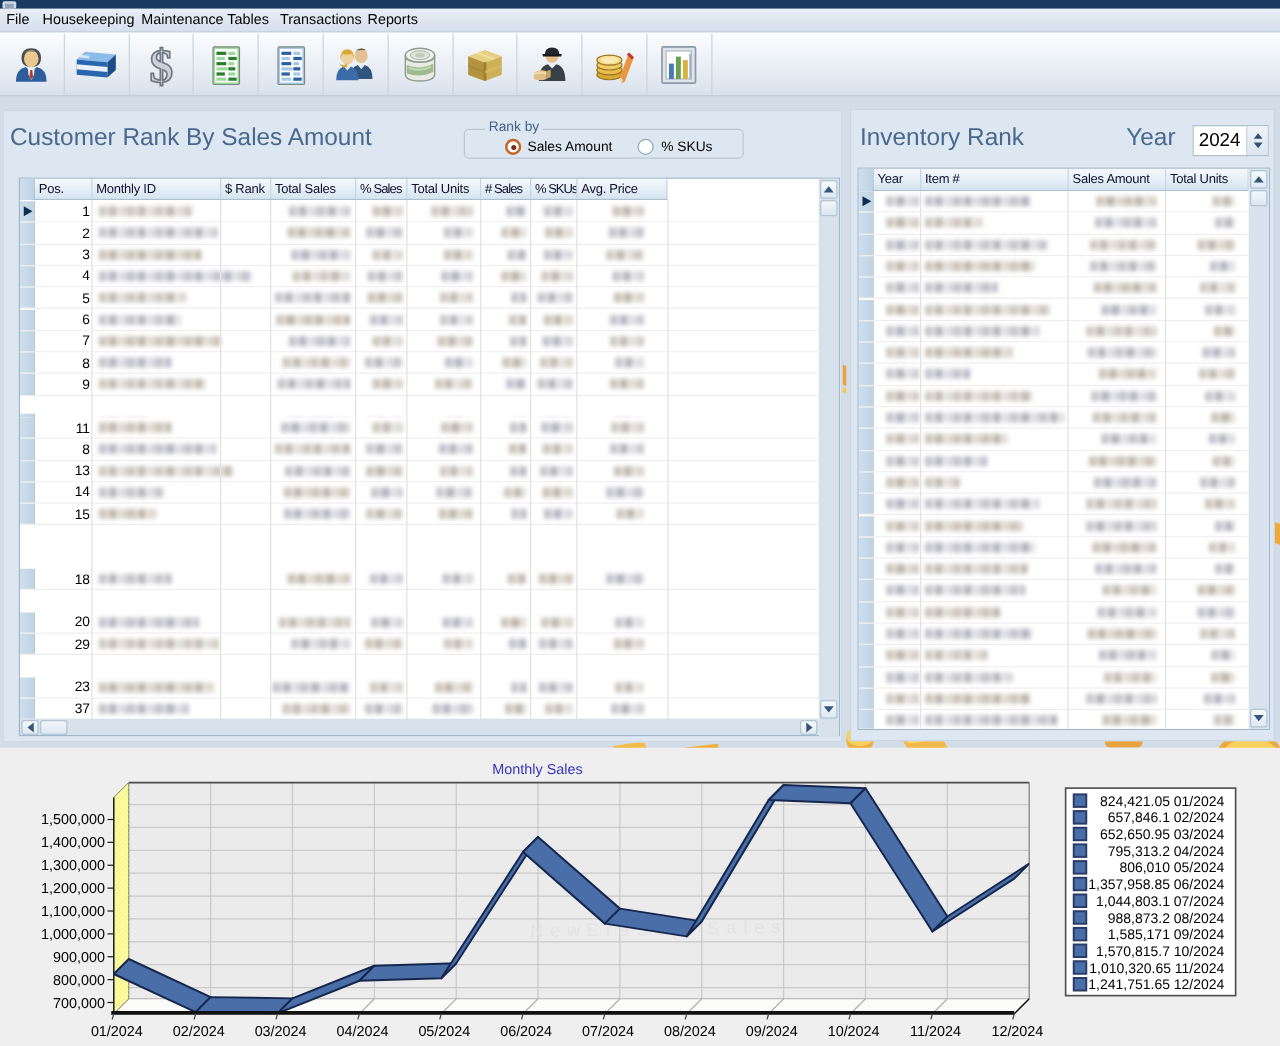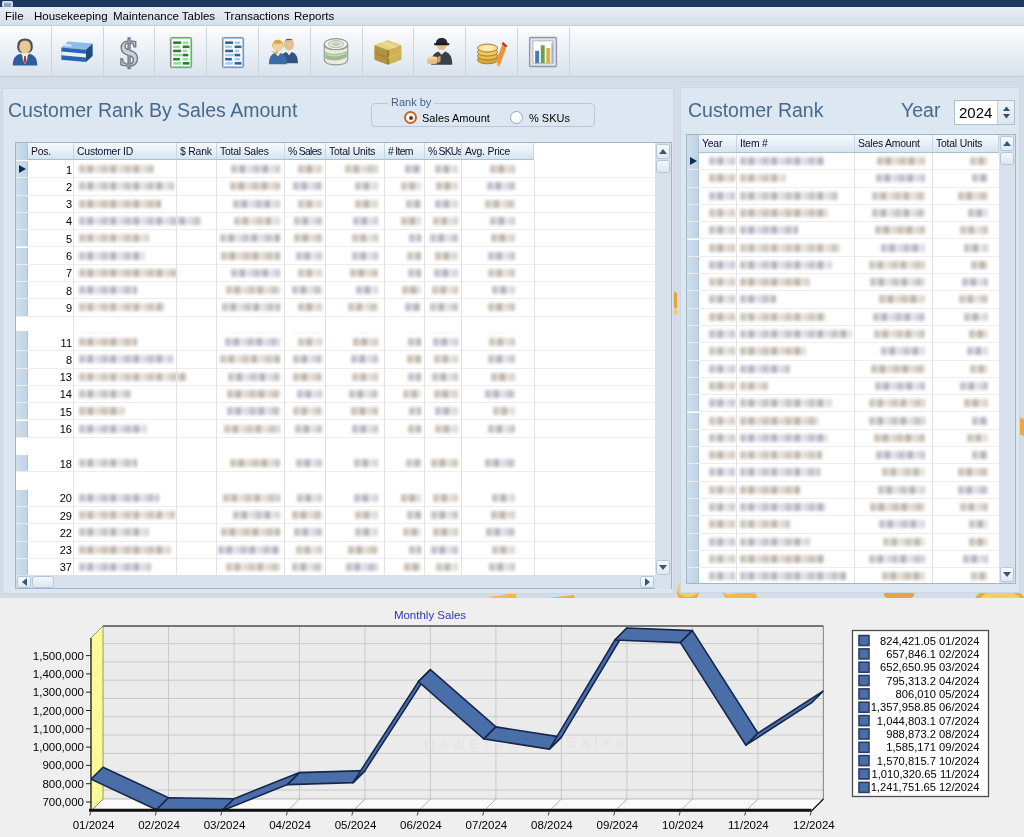--- a/index.html
+++ b/index.html
@@ -237,21 +237,21 @@
 <rect x="15" y="11" width="3.5" height="16" fill="#67a04e"></rect>
 <rect x="20" y="13.5" width="3.5" height="13.5" fill="#d9b13e"></rect>
 <rect x="24.5" y="9" width="1.5" height="18" fill="#9fb4cc"></rect>
         </svg>
       </div>
     </div>
 
 <div class="panelL"></div>
 <div class="panelR"></div>
 <div class="head" style="left:8px;top:99px">Customer Rank By Sales Amount</div>
-<div class="head" style="left:688px;top:99px">Customer Rank</div>
+<div class="head" style="left:688px;top:99px">Inventory Rank</div>
 <div class="head" style="left:901px;top:99px">Year</div>
 <div class="spin">
       <span class="val">2024</span>
       <span class="btns">
 <svg width="17" height="23" style="position:absolute;left:0;top:0">
           <polygon points="8.5,5.5 12,10 5,10" fill="#2d4f74"></polygon>
           <polygon points="8.5,17.5 12,13 5,13" fill="#2d4f74"></polygon>
         </svg>
       </span>
     </div>
@@ -261,26 +261,26 @@
       <span class="rlab" style="left:50px">Sales Amount</span>
  <span class="radio off" style="left:138px"></span>
       <span class="rlab" style="left:157px">% SKUs</span>
 </div>
 
 <div class="grid" style="left:15px;top:142px;width:657px;height:447px">
  <div style="position:absolute;left:0;top:0;width:639px;height:445px;overflow:hidden">
   <div class="ghead" style="left:0;top:0;width:518px;height:17px">
    <div class="sel" style="height:17px"></div>
    <div class="gh" style="left:12px;width:46px">Pos.</div>
-   <div class="gh" style="left:58px;width:103px">Customer ID</div>
+   <div class="gh" style="left:58px;width:103px">Monthly ID</div>
    <div class="gh" style="left:161px;width:40px">$ Rank</div>
    <div class="gh" style="left:201px;width:68px">Total Sales</div>
    <div class="gh" style="left:269px;width:41px;letter-spacing:-0.7px">% Sales</div>
    <div class="gh" style="left:310px;width:59px">Total Units</div>
-   <div class="gh" style="left:369px;width:40px;letter-spacing:-0.7px"># Item</div>
+   <div class="gh" style="left:369px;width:40px;letter-spacing:-0.7px"># Sales</div>
    <div class="gh" style="left:409px;width:37px;letter-spacing:-0.8px">% SKUs</div>
    <div class="gh" style="left:446px;width:72px">Avg. Price</div>
   </div>
 <div class="lrow" style="top:18.00px">
 <div class="sel">
             <span class="tri"></span>
           </div>
 <div class="c cpos">1</div>
 <div class="c ccust">
             <div class="sm" style="width:75px;height:8px;background:repeating-linear-gradient(90deg,#c2bab1 0 5px,#d8d2cb 5px 9px,#b2a9a0 9px 14px,#e2ded8 14px 19px,#d8d2cb 19px 23px);"></div>
@@ -662,148 +662,96 @@
 <div class="c csk">
             <div class="sm" style="width:12px;height:8px;background:repeating-linear-gradient(90deg,#b8b7bc 0 5px,#d3d3d7 5px 9px,#a6a3a8 9px 14px,#dfdee1 14px 19px,#d3d3d7 19px 23px);"></div>
           </div>
 <div class="c cpk">
             <div class="sm" style="width:23px;height:8px;background:repeating-linear-gradient(90deg,#b6b4c0 0 5px,#d0cfd8 5px 9px,#a3a4b2 9px 14px,#dddce4 14px 19px,#d0cfd8 19px 23px);"></div>
           </div>
 <div class="c cap">
             <div class="sm" style="width:22px;height:8px;background:repeating-linear-gradient(90deg,#c2bab1 0 5px,#d8d2cb 5px 9px,#b2a9a0 9px 14px,#e2ded8 14px 19px,#d8d2cb 19px 23px);"></div>
           </div>
 </div>
-<div class="lrow" style="top:277.50px">
-<div class="sel"></div>
-<div class="c cpos">16</div>
-<div class="c ccust">
-            <div class="sm" style="width:68px;height:8px;background:repeating-linear-gradient(90deg,#b6b4c0 0 5px,#d0cfd8 5px 9px,#a3a4b2 9px 14px,#dddce4 14px 19px,#d0cfd8 19px 23px);"></div>
-          </div>
-<div class="c crank"></div>
-<div class="c cts">
-            <div class="sm" style="width:56px;height:8px;background:repeating-linear-gradient(90deg,#c2bab1 0 5px,#d8d2cb 5px 9px,#b2a9a0 9px 14px,#e2ded8 14px 19px,#d8d2cb 19px 23px);"></div>
-          </div>
-<div class="c cps">
+<div class="lrow" style="top:312.10px">
+<div class="sel"></div>
+<div class="c cpos">18</div>
+<div class="c ccust">
+            <div class="sm" style="width:58px;height:8px;background:repeating-linear-gradient(90deg,#b8b7bc 0 5px,#d3d3d7 5px 9px,#a6a3a8 9px 14px,#dfdee1 14px 19px,#d3d3d7 19px 23px);"></div>
+          </div>
+<div class="c crank"></div>
+<div class="c cts">
+            <div class="sm" style="width:50px;height:8px;background:repeating-linear-gradient(90deg,#c0b6aa 0 5px,#d6cec3 5px 9px,#aea59c 9px 14px,#ded8cf 14px 19px,#d6cec3 19px 23px);"></div>
+          </div>
+<div class="c cps">
+            <div class="sm" style="width:26px;height:8px;background:repeating-linear-gradient(90deg,#b6b4c0 0 5px,#d0cfd8 5px 9px,#a3a4b2 9px 14px,#dddce4 14px 19px,#d0cfd8 19px 23px);"></div>
+          </div>
+<div class="c ctu">
+            <div class="sm" style="width:24px;height:8px;background:repeating-linear-gradient(90deg,#b8b7bc 0 5px,#d3d3d7 5px 9px,#a6a3a8 9px 14px,#dfdee1 14px 19px,#d3d3d7 19px 23px);"></div>
+          </div>
+<div class="c csk">
+            <div class="sm" style="width:15px;height:8px;background:repeating-linear-gradient(90deg,#c2bab1 0 5px,#d8d2cb 5px 9px,#b2a9a0 9px 14px,#e2ded8 14px 19px,#d8d2cb 19px 23px);"></div>
+          </div>
+<div class="c cpk">
+            <div class="sm" style="width:27px;height:8px;background:repeating-linear-gradient(90deg,#c0b6aa 0 5px,#d6cec3 5px 9px,#aea59c 9px 14px,#ded8cf 14px 19px,#d6cec3 19px 23px);"></div>
+          </div>
+<div class="c cap">
+            <div class="sm" style="width:30px;height:8px;background:repeating-linear-gradient(90deg,#b6b4c0 0 5px,#d0cfd8 5px 9px,#a3a4b2 9px 14px,#dddce4 14px 19px,#d0cfd8 19px 23px);"></div>
+          </div>
+</div>
+<div class="lrow" style="top:346.70px">
+<div class="sel"></div>
+<div class="c cpos">20</div>
+<div class="c ccust">
+            <div class="sm" style="width:80px;height:8px;background:repeating-linear-gradient(90deg,#b6b4c0 0 5px,#d0cfd8 5px 9px,#a3a4b2 9px 14px,#dddce4 14px 19px,#d0cfd8 19px 23px);"></div>
+          </div>
+<div class="c crank"></div>
+<div class="c cts">
+            <div class="sm" style="width:57px;height:8px;background:repeating-linear-gradient(90deg,#c2bab1 0 5px,#d8d2cb 5px 9px,#b2a9a0 9px 14px,#e2ded8 14px 19px,#d8d2cb 19px 23px);"></div>
+          </div>
+<div class="c cps">
+            <div class="sm" style="width:25px;height:8px;background:repeating-linear-gradient(90deg,#b8b7bc 0 5px,#d3d3d7 5px 9px,#a6a3a8 9px 14px,#dfdee1 14px 19px,#d3d3d7 19px 23px);"></div>
+          </div>
+<div class="c ctu">
+            <div class="sm" style="width:24px;height:8px;background:repeating-linear-gradient(90deg,#b6b4c0 0 5px,#d0cfd8 5px 9px,#a3a4b2 9px 14px,#dddce4 14px 19px,#d0cfd8 19px 23px);"></div>
+          </div>
+<div class="c csk">
+            <div class="sm" style="width:20px;height:8px;background:repeating-linear-gradient(90deg,#c0b6aa 0 5px,#d6cec3 5px 9px,#aea59c 9px 14px,#ded8cf 14px 19px,#d6cec3 19px 23px);"></div>
+          </div>
+<div class="c cpk">
+            <div class="sm" style="width:25px;height:8px;background:repeating-linear-gradient(90deg,#c2bab1 0 5px,#d8d2cb 5px 9px,#b2a9a0 9px 14px,#e2ded8 14px 19px,#d8d2cb 19px 23px);"></div>
+          </div>
+<div class="c cap">
+            <div class="sm" style="width:23px;height:8px;background:repeating-linear-gradient(90deg,#b8b7bc 0 5px,#d3d3d7 5px 9px,#a6a3a8 9px 14px,#dfdee1 14px 19px,#d3d3d7 19px 23px);"></div>
+          </div>
+</div>
+<div class="lrow" style="top:364.00px">
+<div class="sel"></div>
+<div class="c cpos">29</div>
+<div class="c ccust">
+            <div class="sm" style="width:96px;height:8px;background:repeating-linear-gradient(90deg,#c2bab1 0 5px,#d8d2cb 5px 9px,#b2a9a0 9px 14px,#e2ded8 14px 19px,#d8d2cb 19px 23px);"></div>
+          </div>
+<div class="c crank"></div>
+<div class="c cts">
+            <div class="sm" style="width:47px;height:8px;background:repeating-linear-gradient(90deg,#b8b7bc 0 5px,#d3d3d7 5px 9px,#a6a3a8 9px 14px,#dfdee1 14px 19px,#d3d3d7 19px 23px);"></div>
+          </div>
+<div class="c cps">
+            <div class="sm" style="width:30px;height:8px;background:repeating-linear-gradient(90deg,#c0b6aa 0 5px,#d6cec3 5px 9px,#aea59c 9px 14px,#ded8cf 14px 19px,#d6cec3 19px 23px);"></div>
+          </div>
+<div class="c ctu">
+            <div class="sm" style="width:23px;height:8px;background:repeating-linear-gradient(90deg,#c2bab1 0 5px,#d8d2cb 5px 9px,#b2a9a0 9px 14px,#e2ded8 14px 19px,#d8d2cb 19px 23px);"></div>
+          </div>
+<div class="c csk">
+            <div class="sm" style="width:14px;height:8px;background:repeating-linear-gradient(90deg,#b6b4c0 0 5px,#d0cfd8 5px 9px,#a3a4b2 9px 14px,#dddce4 14px 19px,#d0cfd8 19px 23px);"></div>
+          </div>
+<div class="c cpk">
             <div class="sm" style="width:27px;height:8px;background:repeating-linear-gradient(90deg,#b8b7bc 0 5px,#d3d3d7 5px 9px,#a6a3a8 9px 14px,#dfdee1 14px 19px,#d3d3d7 19px 23px);"></div>
           </div>
-<div class="c ctu">
-            <div class="sm" style="width:26px;height:8px;background:repeating-linear-gradient(90deg,#b6b4c0 0 5px,#d0cfd8 5px 9px,#a3a4b2 9px 14px,#dddce4 14px 19px,#d0cfd8 19px 23px);"></div>
-          </div>
-<div class="c csk">
-            <div class="sm" style="width:13px;height:8px;background:repeating-linear-gradient(90deg,#c0b6aa 0 5px,#d6cec3 5px 9px,#aea59c 9px 14px,#ded8cf 14px 19px,#d6cec3 19px 23px);"></div>
-          </div>
-<div class="c cpk">
-            <div class="sm" style="width:23px;height:8px;background:repeating-linear-gradient(90deg,#c2bab1 0 5px,#d8d2cb 5px 9px,#b2a9a0 9px 14px,#e2ded8 14px 19px,#d8d2cb 19px 23px);"></div>
-          </div>
-<div class="c cap">
-            <div class="sm" style="width:27px;height:8px;background:repeating-linear-gradient(90deg,#b8b7bc 0 5px,#d3d3d7 5px 9px,#a6a3a8 9px 14px,#dfdee1 14px 19px,#d3d3d7 19px 23px);"></div>
-          </div>
-</div>
-<div class="lrow" style="top:312.10px">
-<div class="sel"></div>
-<div class="c cpos">18</div>
-<div class="c ccust">
-            <div class="sm" style="width:58px;height:8px;background:repeating-linear-gradient(90deg,#b8b7bc 0 5px,#d3d3d7 5px 9px,#a6a3a8 9px 14px,#dfdee1 14px 19px,#d3d3d7 19px 23px);"></div>
-          </div>
-<div class="c crank"></div>
-<div class="c cts">
-            <div class="sm" style="width:50px;height:8px;background:repeating-linear-gradient(90deg,#c0b6aa 0 5px,#d6cec3 5px 9px,#aea59c 9px 14px,#ded8cf 14px 19px,#d6cec3 19px 23px);"></div>
-          </div>
-<div class="c cps">
-            <div class="sm" style="width:26px;height:8px;background:repeating-linear-gradient(90deg,#b6b4c0 0 5px,#d0cfd8 5px 9px,#a3a4b2 9px 14px,#dddce4 14px 19px,#d0cfd8 19px 23px);"></div>
-          </div>
-<div class="c ctu">
-            <div class="sm" style="width:24px;height:8px;background:repeating-linear-gradient(90deg,#b8b7bc 0 5px,#d3d3d7 5px 9px,#a6a3a8 9px 14px,#dfdee1 14px 19px,#d3d3d7 19px 23px);"></div>
-          </div>
-<div class="c csk">
-            <div class="sm" style="width:15px;height:8px;background:repeating-linear-gradient(90deg,#c2bab1 0 5px,#d8d2cb 5px 9px,#b2a9a0 9px 14px,#e2ded8 14px 19px,#d8d2cb 19px 23px);"></div>
-          </div>
-<div class="c cpk">
-            <div class="sm" style="width:27px;height:8px;background:repeating-linear-gradient(90deg,#c0b6aa 0 5px,#d6cec3 5px 9px,#aea59c 9px 14px,#ded8cf 14px 19px,#d6cec3 19px 23px);"></div>
-          </div>
-<div class="c cap">
-            <div class="sm" style="width:30px;height:8px;background:repeating-linear-gradient(90deg,#b6b4c0 0 5px,#d0cfd8 5px 9px,#a3a4b2 9px 14px,#dddce4 14px 19px,#d0cfd8 19px 23px);"></div>
-          </div>
-</div>
-<div class="lrow" style="top:346.70px">
-<div class="sel"></div>
-<div class="c cpos">20</div>
-<div class="c ccust">
-            <div class="sm" style="width:80px;height:8px;background:repeating-linear-gradient(90deg,#b6b4c0 0 5px,#d0cfd8 5px 9px,#a3a4b2 9px 14px,#dddce4 14px 19px,#d0cfd8 19px 23px);"></div>
-          </div>
-<div class="c crank"></div>
-<div class="c cts">
-            <div class="sm" style="width:57px;height:8px;background:repeating-linear-gradient(90deg,#c2bab1 0 5px,#d8d2cb 5px 9px,#b2a9a0 9px 14px,#e2ded8 14px 19px,#d8d2cb 19px 23px);"></div>
-          </div>
-<div class="c cps">
-            <div class="sm" style="width:25px;height:8px;background:repeating-linear-gradient(90deg,#b8b7bc 0 5px,#d3d3d7 5px 9px,#a6a3a8 9px 14px,#dfdee1 14px 19px,#d3d3d7 19px 23px);"></div>
-          </div>
-<div class="c ctu">
-            <div class="sm" style="width:24px;height:8px;background:repeating-linear-gradient(90deg,#b6b4c0 0 5px,#d0cfd8 5px 9px,#a3a4b2 9px 14px,#dddce4 14px 19px,#d0cfd8 19px 23px);"></div>
-          </div>
-<div class="c csk">
-            <div class="sm" style="width:20px;height:8px;background:repeating-linear-gradient(90deg,#c0b6aa 0 5px,#d6cec3 5px 9px,#aea59c 9px 14px,#ded8cf 14px 19px,#d6cec3 19px 23px);"></div>
-          </div>
-<div class="c cpk">
-            <div class="sm" style="width:25px;height:8px;background:repeating-linear-gradient(90deg,#c2bab1 0 5px,#d8d2cb 5px 9px,#b2a9a0 9px 14px,#e2ded8 14px 19px,#d8d2cb 19px 23px);"></div>
-          </div>
-<div class="c cap">
-            <div class="sm" style="width:23px;height:8px;background:repeating-linear-gradient(90deg,#b8b7bc 0 5px,#d3d3d7 5px 9px,#a6a3a8 9px 14px,#dfdee1 14px 19px,#d3d3d7 19px 23px);"></div>
-          </div>
-</div>
-<div class="lrow" style="top:364.00px">
-<div class="sel"></div>
-<div class="c cpos">29</div>
-<div class="c ccust">
-            <div class="sm" style="width:96px;height:8px;background:repeating-linear-gradient(90deg,#c2bab1 0 5px,#d8d2cb 5px 9px,#b2a9a0 9px 14px,#e2ded8 14px 19px,#d8d2cb 19px 23px);"></div>
-          </div>
-<div class="c crank"></div>
-<div class="c cts">
-            <div class="sm" style="width:47px;height:8px;background:repeating-linear-gradient(90deg,#b8b7bc 0 5px,#d3d3d7 5px 9px,#a6a3a8 9px 14px,#dfdee1 14px 19px,#d3d3d7 19px 23px);"></div>
-          </div>
-<div class="c cps">
-            <div class="sm" style="width:30px;height:8px;background:repeating-linear-gradient(90deg,#c0b6aa 0 5px,#d6cec3 5px 9px,#aea59c 9px 14px,#ded8cf 14px 19px,#d6cec3 19px 23px);"></div>
-          </div>
-<div class="c ctu">
-            <div class="sm" style="width:23px;height:8px;background:repeating-linear-gradient(90deg,#c2bab1 0 5px,#d8d2cb 5px 9px,#b2a9a0 9px 14px,#e2ded8 14px 19px,#d8d2cb 19px 23px);"></div>
-          </div>
-<div class="c csk">
-            <div class="sm" style="width:14px;height:8px;background:repeating-linear-gradient(90deg,#b6b4c0 0 5px,#d0cfd8 5px 9px,#a3a4b2 9px 14px,#dddce4 14px 19px,#d0cfd8 19px 23px);"></div>
-          </div>
-<div class="c cpk">
-            <div class="sm" style="width:27px;height:8px;background:repeating-linear-gradient(90deg,#b8b7bc 0 5px,#d3d3d7 5px 9px,#a6a3a8 9px 14px,#dfdee1 14px 19px,#d3d3d7 19px 23px);"></div>
-          </div>
 <div class="c cap">
             <div class="sm" style="width:24px;height:8px;background:repeating-linear-gradient(90deg,#c0b6aa 0 5px,#d6cec3 5px 9px,#aea59c 9px 14px,#ded8cf 14px 19px,#d6cec3 19px 23px);"></div>
-          </div>
-</div>
-<div class="lrow" style="top:381.30px">
-<div class="sel"></div>
-<div class="c cpos">22</div>
-<div class="c ccust">
-            <div class="sm" style="width:70px;height:8px;background:repeating-linear-gradient(90deg,#b8b7bc 0 5px,#d3d3d7 5px 9px,#a6a3a8 9px 14px,#dfdee1 14px 19px,#d3d3d7 19px 23px);"></div>
-          </div>
-<div class="c crank"></div>
-<div class="c cts">
-            <div class="sm" style="width:59px;height:8px;background:repeating-linear-gradient(90deg,#c0b6aa 0 5px,#d6cec3 5px 9px,#aea59c 9px 14px,#ded8cf 14px 19px,#d6cec3 19px 23px);"></div>
-          </div>
-<div class="c cps">
-            <div class="sm" style="width:28px;height:8px;background:repeating-linear-gradient(90deg,#b6b4c0 0 5px,#d0cfd8 5px 9px,#a3a4b2 9px 14px,#dddce4 14px 19px,#d0cfd8 19px 23px);"></div>
-          </div>
-<div class="c ctu">
-            <div class="sm" style="width:23px;height:8px;background:repeating-linear-gradient(90deg,#b8b7bc 0 5px,#d3d3d7 5px 9px,#a6a3a8 9px 14px,#dfdee1 14px 19px,#d3d3d7 19px 23px);"></div>
-          </div>
-<div class="c csk">
-            <div class="sm" style="width:18px;height:8px;background:repeating-linear-gradient(90deg,#c2bab1 0 5px,#d8d2cb 5px 9px,#b2a9a0 9px 14px,#e2ded8 14px 19px,#d8d2cb 19px 23px);"></div>
-          </div>
-<div class="c cpk">
-            <div class="sm" style="width:25px;height:8px;background:repeating-linear-gradient(90deg,#c0b6aa 0 5px,#d6cec3 5px 9px,#aea59c 9px 14px,#ded8cf 14px 19px,#d6cec3 19px 23px);"></div>
-          </div>
-<div class="c cap">
-            <div class="sm" style="width:29px;height:8px;background:repeating-linear-gradient(90deg,#b6b4c0 0 5px,#d0cfd8 5px 9px,#a3a4b2 9px 14px,#dddce4 14px 19px,#d0cfd8 19px 23px);"></div>
           </div>
 </div>
 <div class="lrow" style="top:398.60px">
 <div class="sel"></div>
 <div class="c cpos">23</div>
 <div class="c ccust">
             <div class="sm" style="width:92px;height:8px;background:repeating-linear-gradient(90deg,#c0b6aa 0 5px,#d6cec3 5px 9px,#aea59c 9px 14px,#ded8cf 14px 19px,#d6cec3 19px 23px);"></div>
           </div>
 <div class="c crank"></div>
 <div class="c cts">

